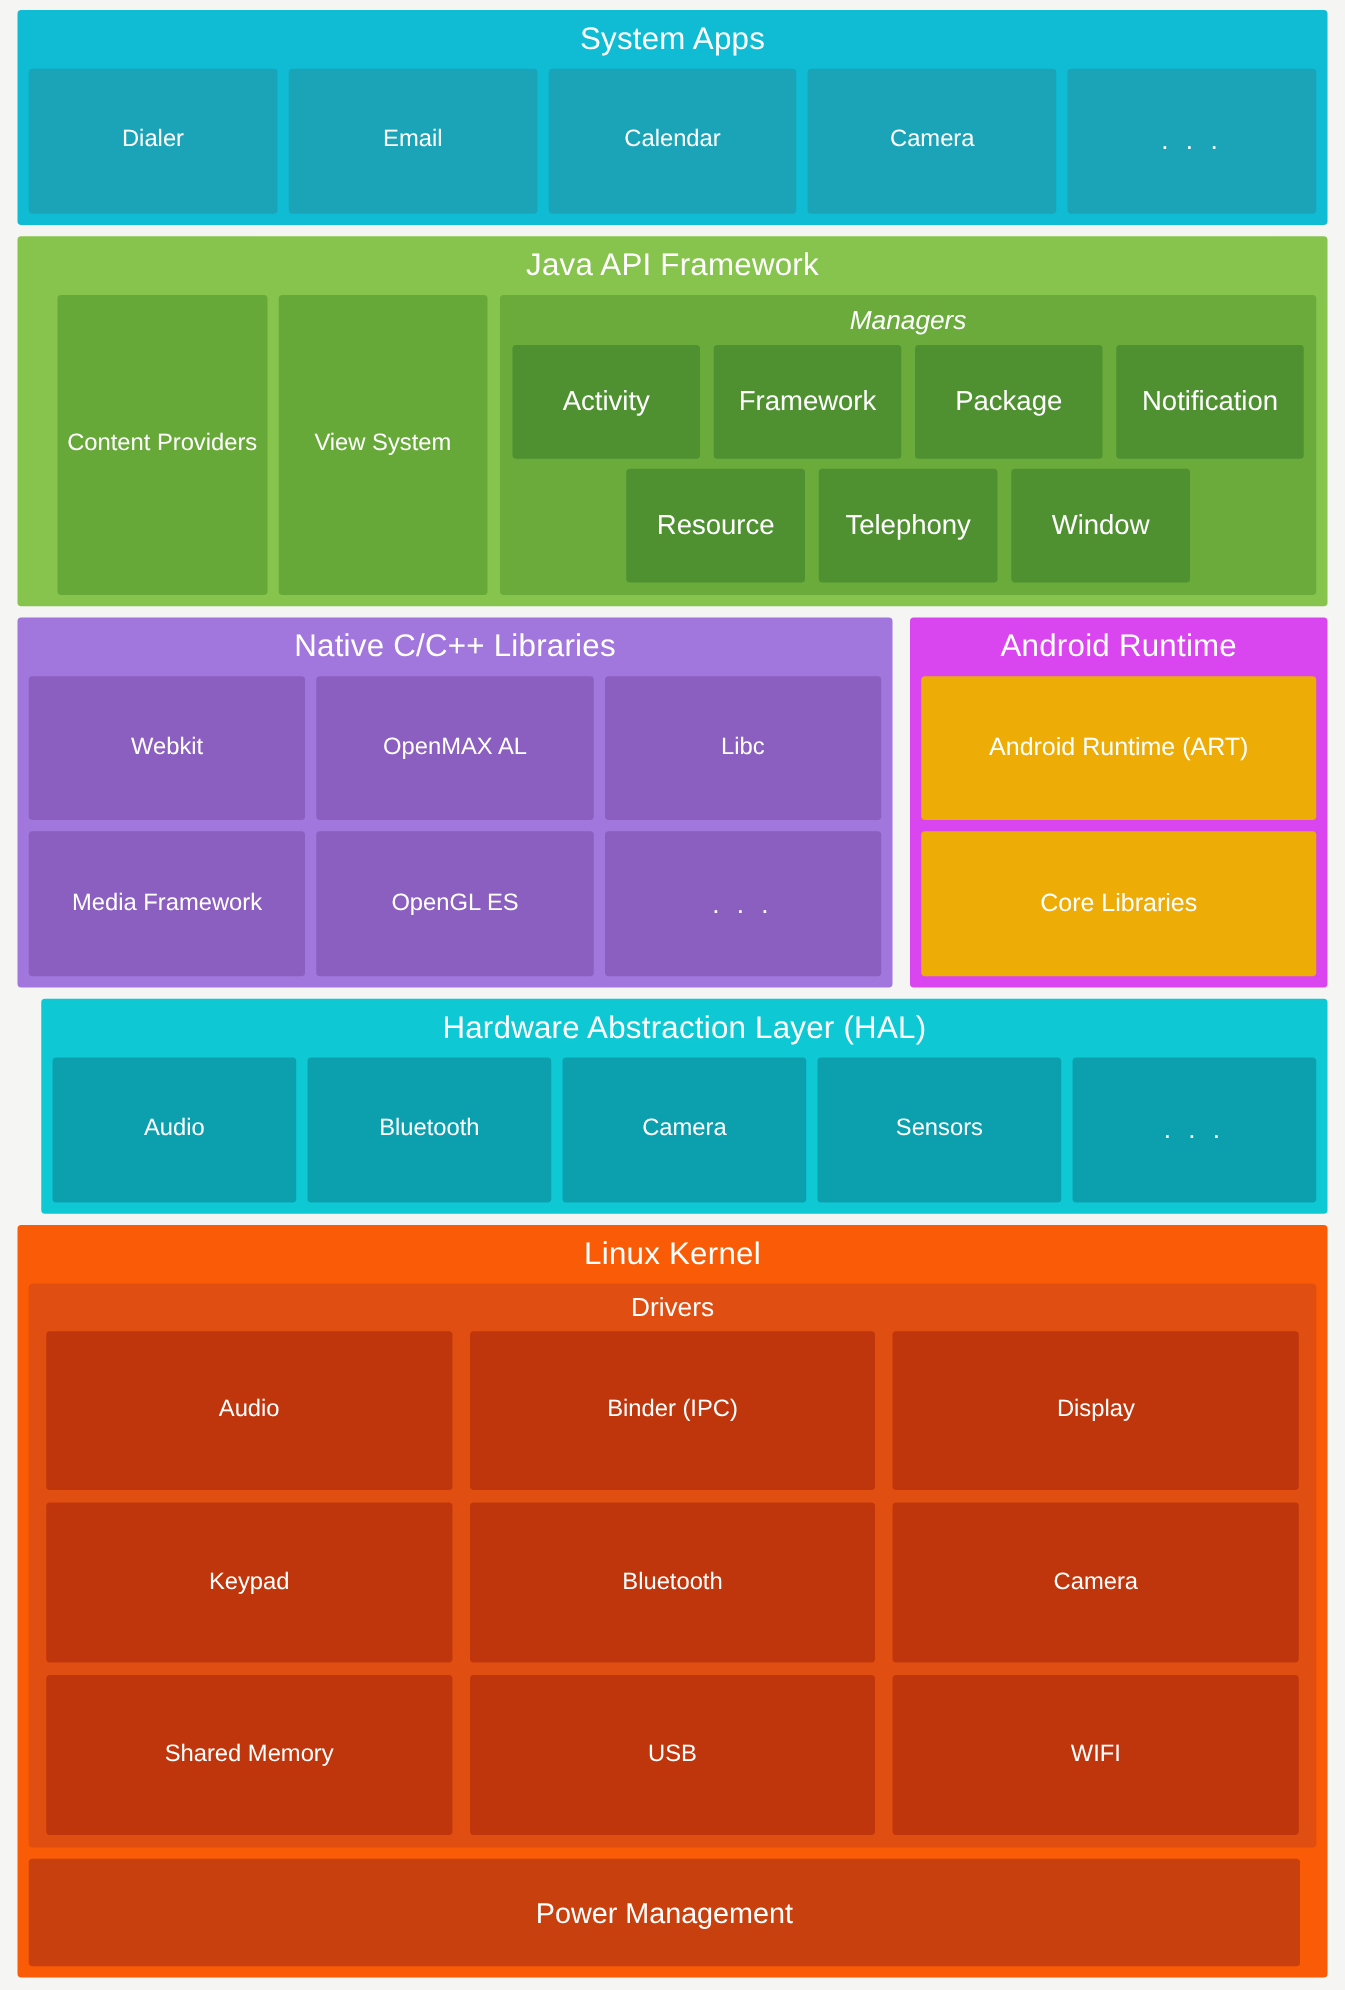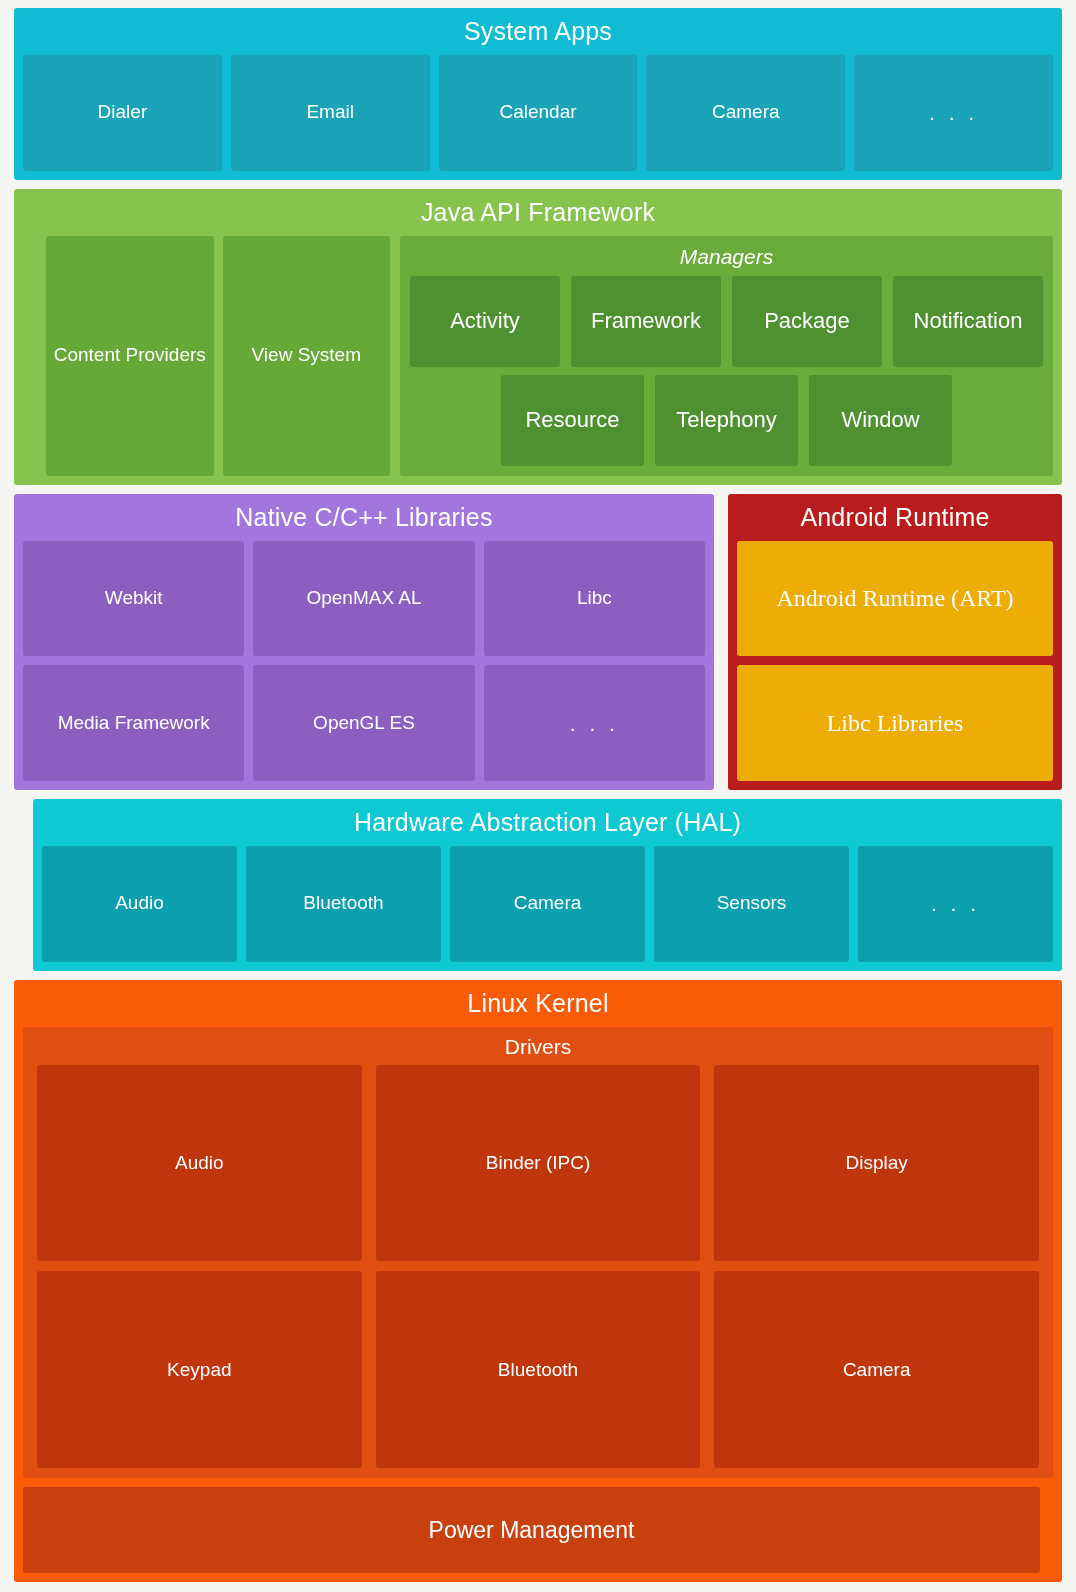--- a/index.html
+++ b/index.html
@@ -120,32 +120,31 @@
 
   
   .middle {
     display: flex;
     gap: 14px;
     height: 296px;
   }
   .native { background: #a277dd; flex: 1; border-radius: 3px; display: flex; flex-direction: column; }
   .native .tile { background: #8b5fbf; }
   .native .tile-row { flex: 1; }
-  .runtime { background: #b91c1c; width: 334px; border-radius: 3px; display: flex; flex-direction: column; }
+  .runtime { background: #d946ef; width: 334px; border-radius: 3px; display: flex; flex-direction: column; }
   .runtime .rt-tile {
     background: #eeac07;
     border-radius: 3px;
     display: flex;
     align-items: center;
     justify-content: center;
     color: #ffffff;
-    font-size: 24px;
+    font-size: 20px;
     flex: 1;
     margin: 0 9px 9px 9px;
-    font-family: Liberation Serif, serif;
   }
 
   
   .hal { background: #0ec9d4; height: 172px; margin-left: 19px; }
   .hal .tile { background: #0c9fae; }
 
   
   .kernel { background: #f95b06; flex: 1; }
   .drivers {
     background: #e04e11;
@@ -240,21 +239,21 @@
       <div class="tile-row">
         <div class="tile">Media Framework</div>
         <div class="tile">OpenGL ES</div>
         <div class="tile dots">. . .</div>
       </div>
     </div>
 
     <div class="runtime">
       <div class="layer-title">Android Runtime</div>
       <div class="rt-tile">Android Runtime (ART)</div>
-      <div class="rt-tile">Libc Libraries</div>
+      <div class="rt-tile">Core Libraries</div>
     </div>
   </div>
 
   <div class="layer hal">
     <div class="layer-title">Hardware Abstraction Layer (HAL)</div>
     <div class="tile-row">
       <div class="tile">Audio</div>
       <div class="tile">Bluetooth</div>
       <div class="tile">Camera</div>
       <div class="tile">Sensors</div>
@@ -269,17 +268,22 @@
       <div class="drv-row">
         <div class="drv-tile">Audio</div>
         <div class="drv-tile">Binder (IPC)</div>
         <div class="drv-tile">Display</div>
       </div>
       <div class="drv-row">
         <div class="drv-tile">Keypad</div>
         <div class="drv-tile">Bluetooth</div>
         <div class="drv-tile">Camera</div>
       </div>
+      <div class="drv-row">
+        <div class="drv-tile">Shared Memory</div>
+        <div class="drv-tile">USB</div>
+        <div class="drv-tile">WIFI</div>
+      </div>
     </div>
     <div class="power">Power Management</div>
   </div>
 
 </div>
 
 </body></html>

